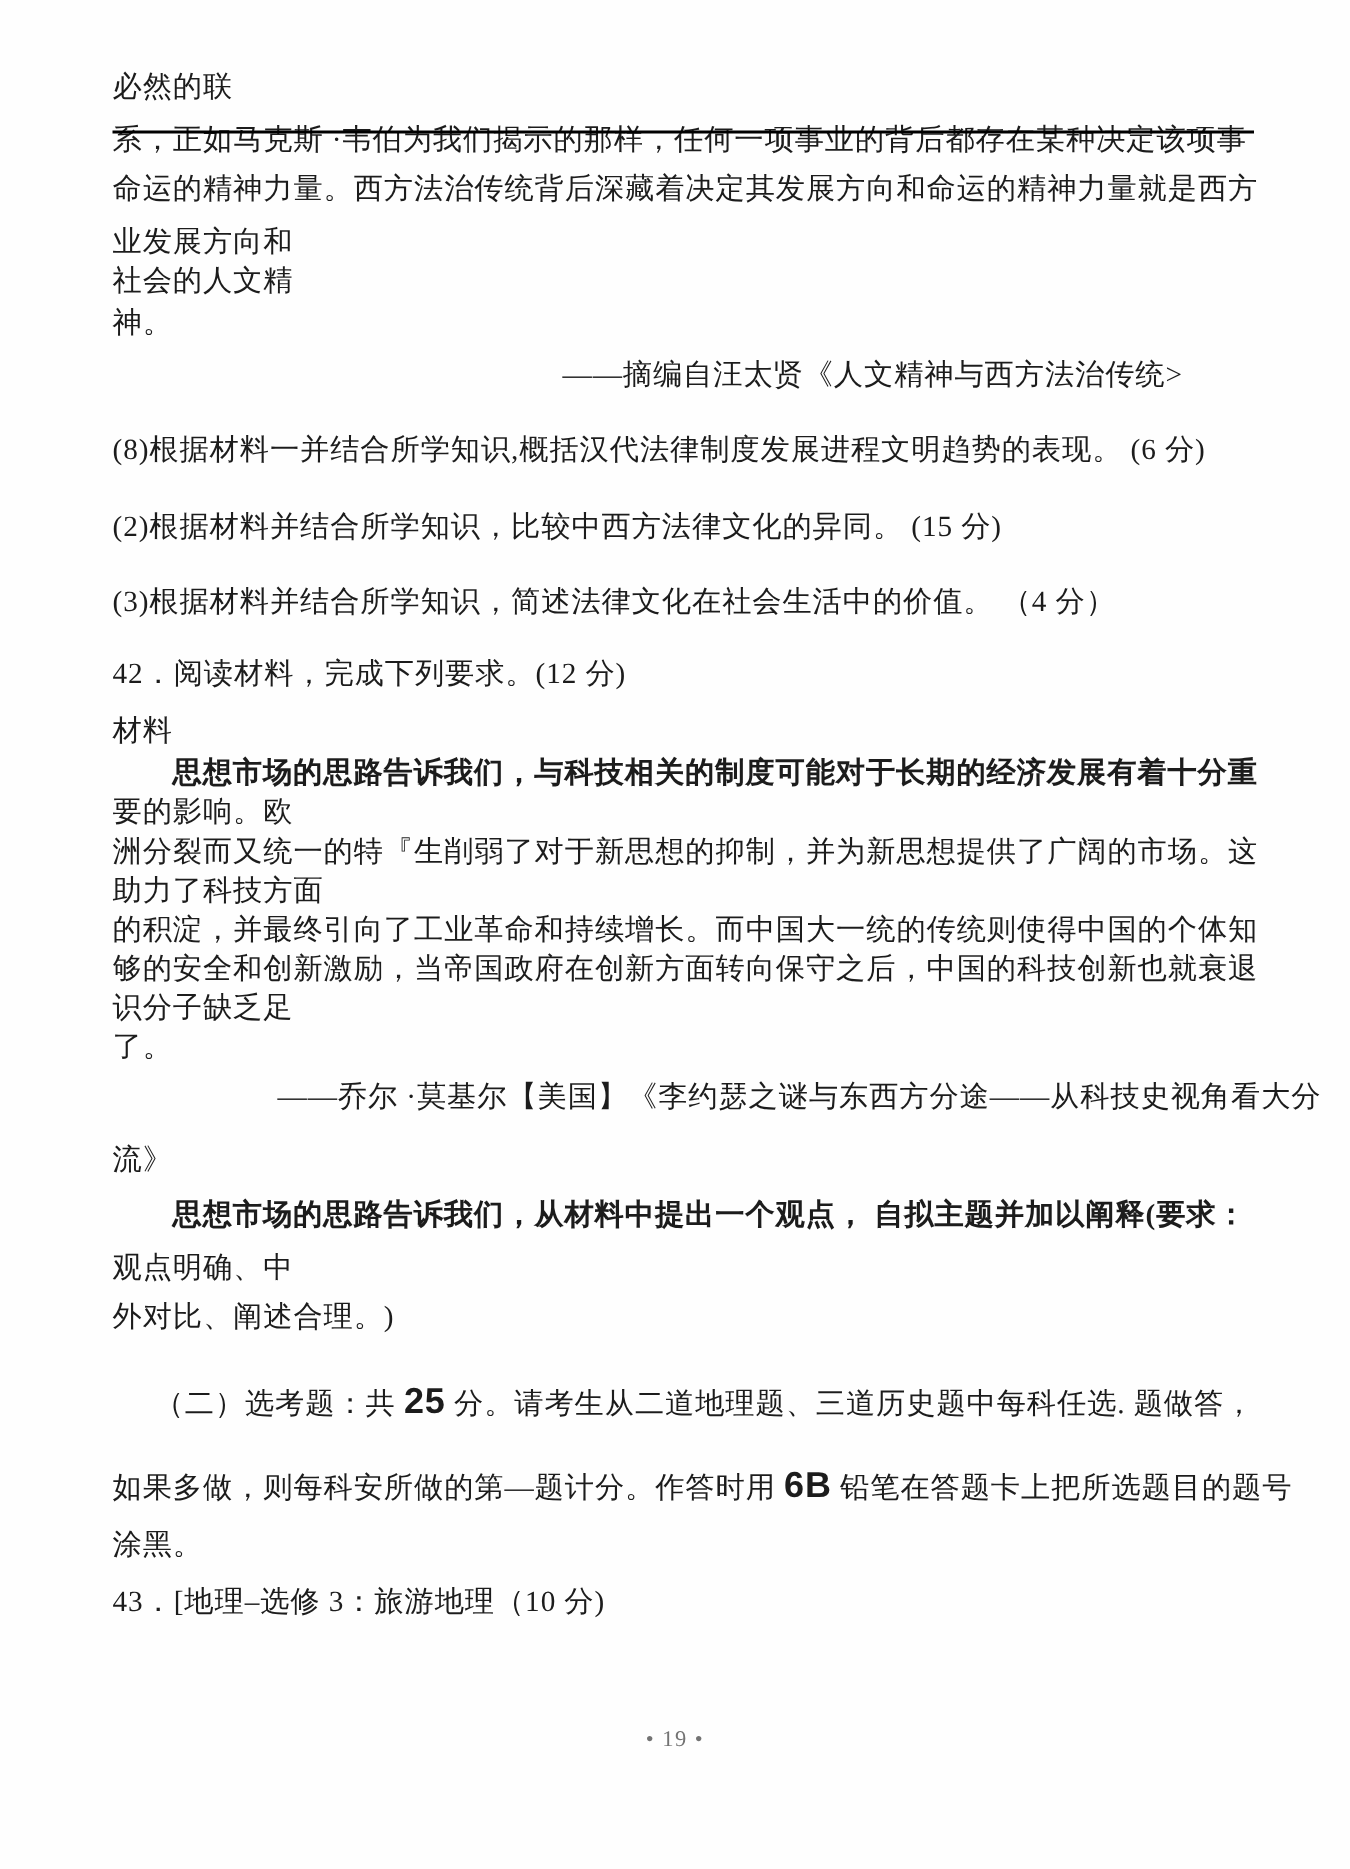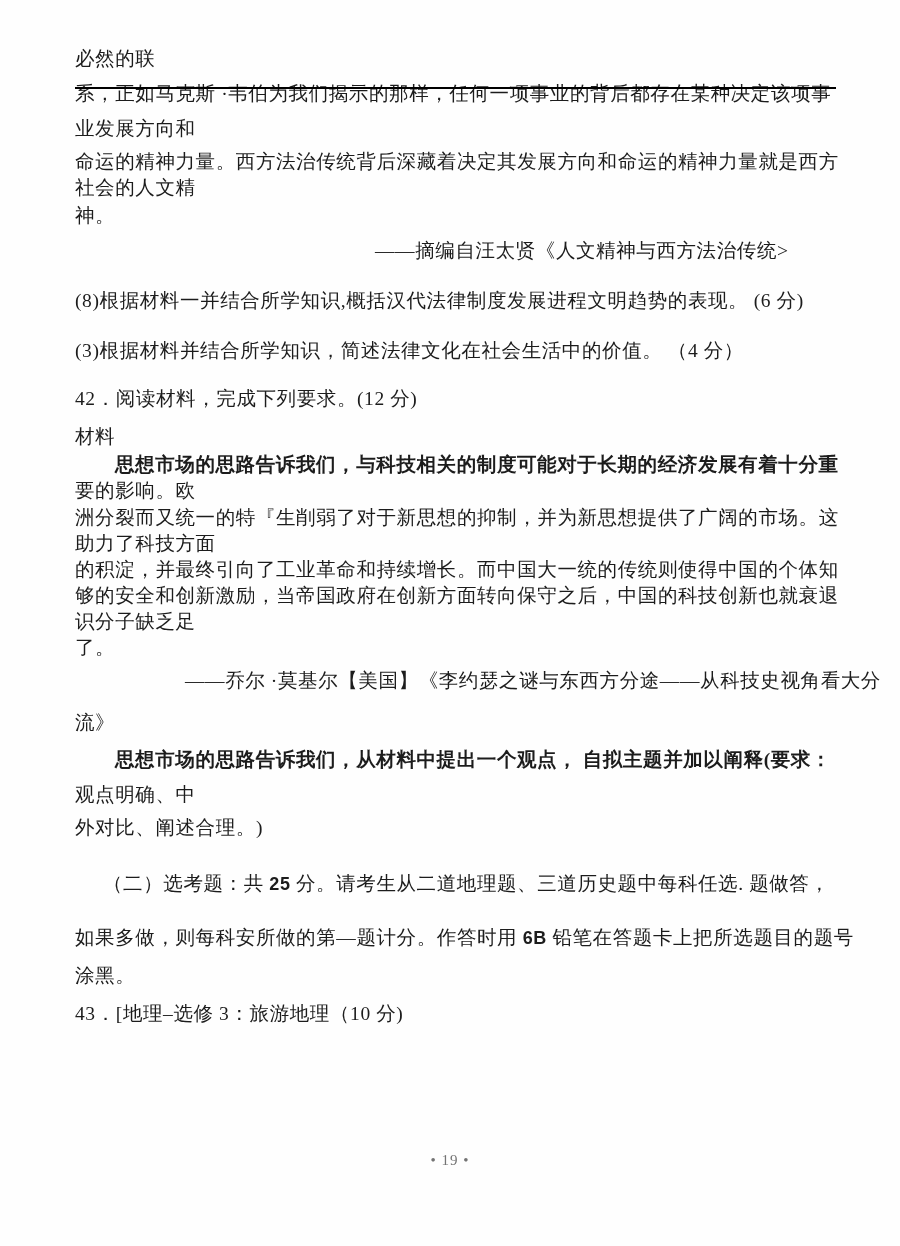--- a/index.html
+++ b/index.html
@@ -25,47 +25,48 @@
   .line {
     font-size: 19.5px;
     line-height: 26px;
     letter-spacing: 0.6px;
     white-space: nowrap;
   }
   .indent2 { text-indent: 40px; font-weight: bold; }
   .cite-right { margin-left: 300px; }
   .cite-mid { margin-left: 110px; }
   .notice-indent { text-indent: 28px; }
-  .bold { font-weight: bold; font-family: "Liberation Sans", "DejaVu Sans", sans-serif; font-size: 18px; }
+  .bold { font-weight: bold; font-family: "Liberation Sans", "DejaVu Sans", sans-serif; font-size: 24px; }
   .page-number {
     position: absolute;
     left: 0; right: 0;
     top: 1152px;
     text-align: center;
     font-size: 15px;
     letter-spacing: 1px;
     color: #737373;
   }
 </style>
 </head>
 <body>
 
 <div class="page">
   <div class="top-rule"></div>
 
   <div class="content">
     <div class="line">必然的联</div>
     <div class="line" style="margin-top:9px">系，正如马克斯 ·韦伯为我们揭示的那样，任何一项事业的背后都存在某种决定该项事</div>
+    <div class="line" style="margin-top:7px">命运的精神力量。西方法治传统背后深藏着决定其发展方向和命运的精神力量就是西方</div>
     <div class="line" style="margin-top:9px">业发展方向和</div>
-    <div class="line" style="margin-top:7px">命运的精神力量。西方法治传统背后深藏着决定其发展方向和命运的精神力量就是西方</div>
     <div class="line" style="margin-top:0px">社会的人文精</div>
     <div class="line" style="margin-top:2px">神。</div>
     <div class="line cite-right" style="margin-top:9px">——摘编自汪太贤《人文精神与西方法治传统&gt;</div>
 
     <div class="line" style="margin-top:24px">(8)根据材料一并结合所学知识,概括汉代法律制度发展进程文明趋势的表现。 (6 分)</div>
+    <div class="line" style="margin-top:25px">(2)根据材料并结合所学知识，比较中西方法律文化的异同。  (15 分)</div>
     <div class="line" style="margin-top:24px">(3)根据材料并结合所学知识，简述法律文化在社会生活中的价值。 （4 分）</div>
 
     <div class="line" style="margin-top:22px">42．阅读材料，完成下列要求。(12 分)</div>
     <div class="line" style="margin-top:12px">材料</div>
     <div class="line indent2" style="margin-top:2px">思想市场的思路告诉我们，与科技相关的制度可能对于长期的经济发展有着十分重</div>
     <div class="line">要的影响。欧</div>
     <div class="line" style="margin-top:1px">洲分裂而又统一的特『生削弱了对于新思想的抑制，并为新思想提供了广阔的市场。这</div>
     <div class="line">助力了科技方面</div>
     <div class="line">的积淀，并最终引向了工业革命和持续增长。而中国大一统的传统则使得中国的个体知</div>
     <div class="line">够的安全和创新激励，当帝国政府在创新方面转向保守之后，中国的科技创新也就衰退</div>

